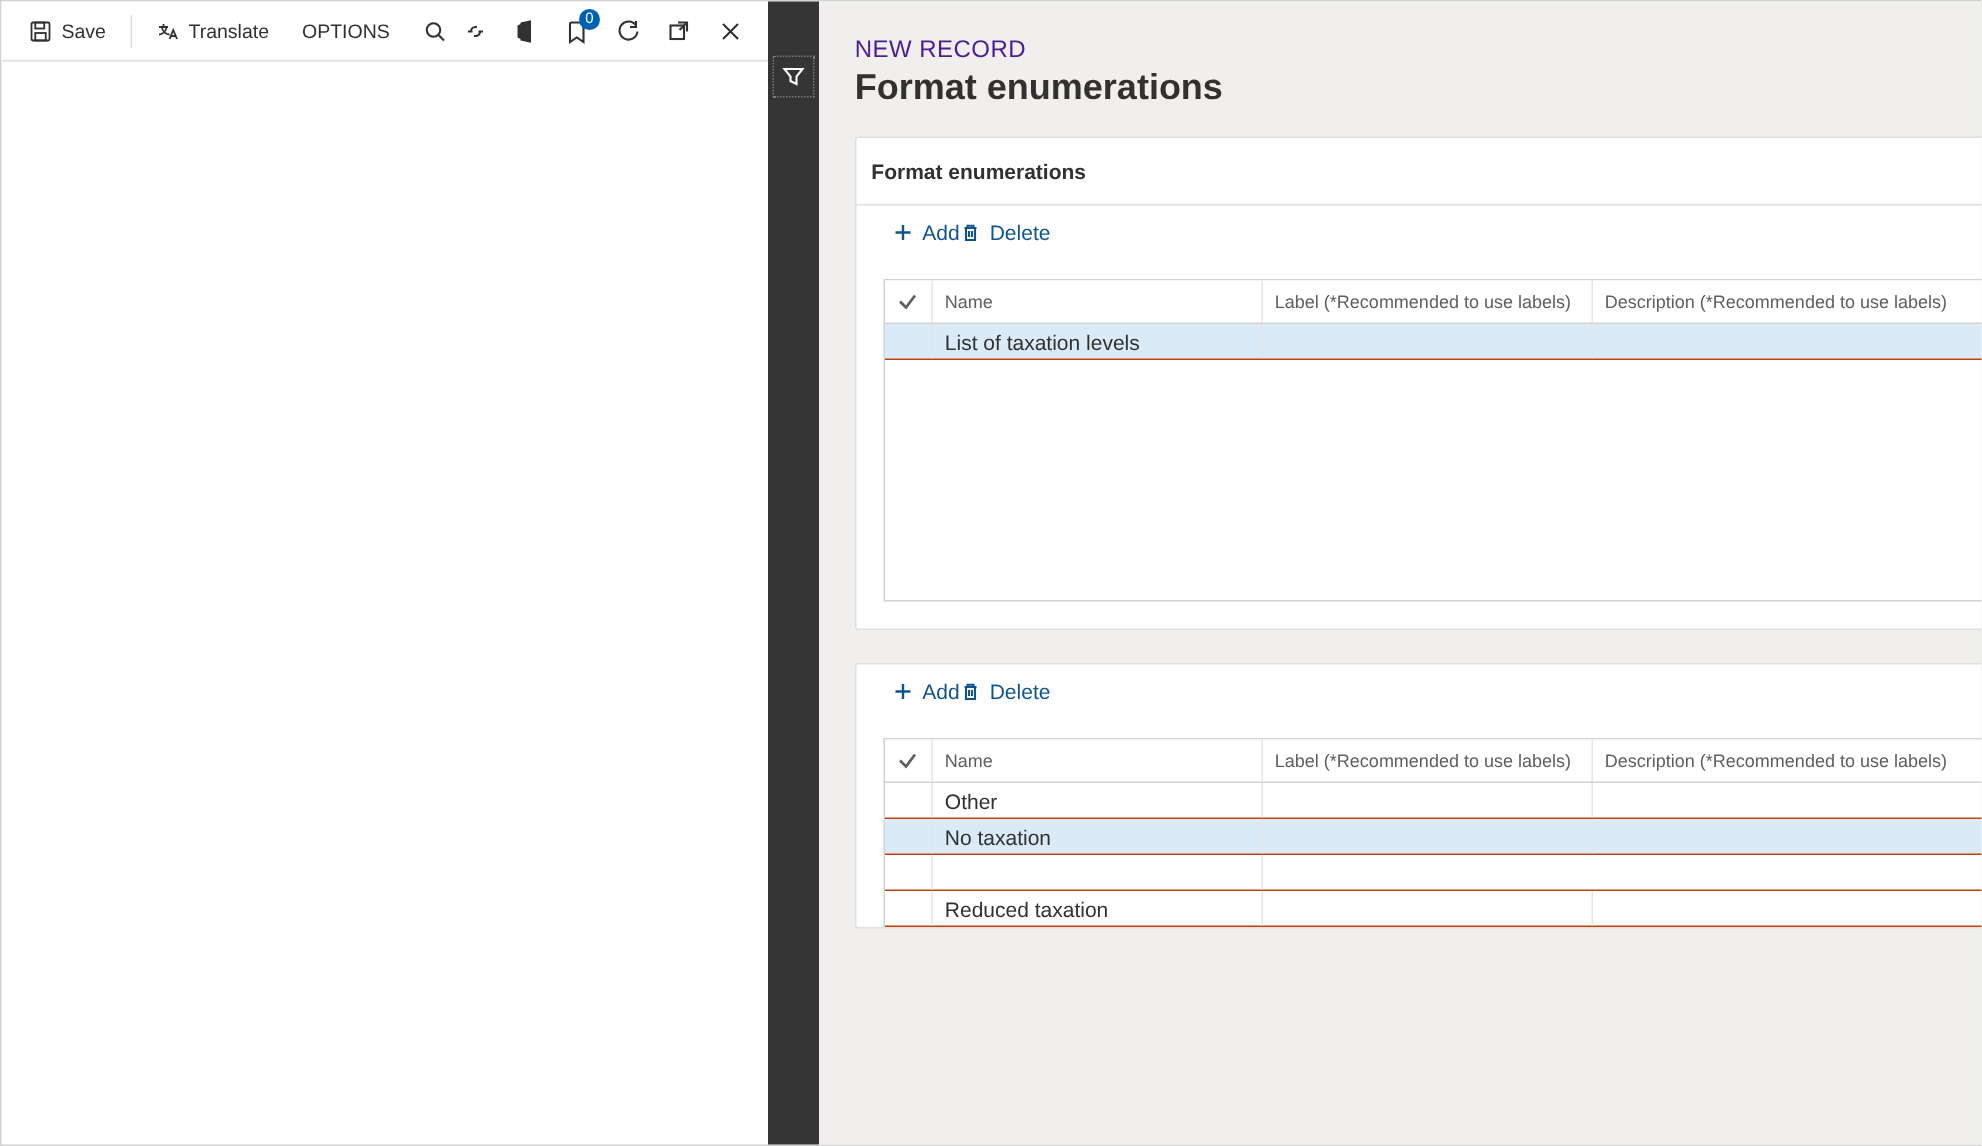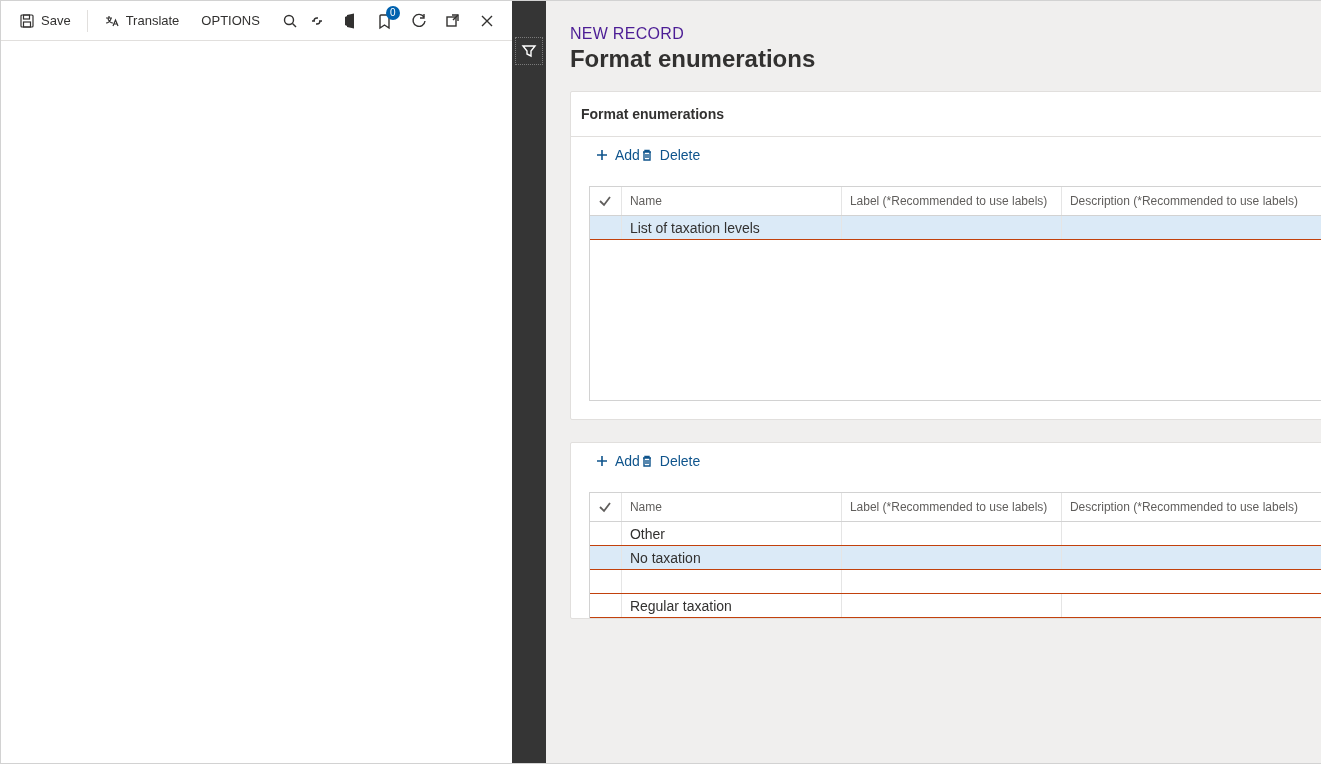--- a/index.html
+++ b/index.html
@@ -343,21 +343,21 @@
               <div class="gd"></div>
               <div class="gd"></div>
             </div>
             <div class="grid-row">
               <div class="gd check-cell"></div>
               <div class="gd"></div>
               <div class="gd"></div>
             </div>
             <div class="grid-row">
               <div class="gd check-cell"></div>
-              <div class="gd">Regular taxation</div>
+              <div class="gd">Reduced taxation</div>
               <div class="gd"></div>
               <div class="gd"></div>
             </div>
           </div>
         </div>
       </div>
 
     </div>
   </div>
 </div>

